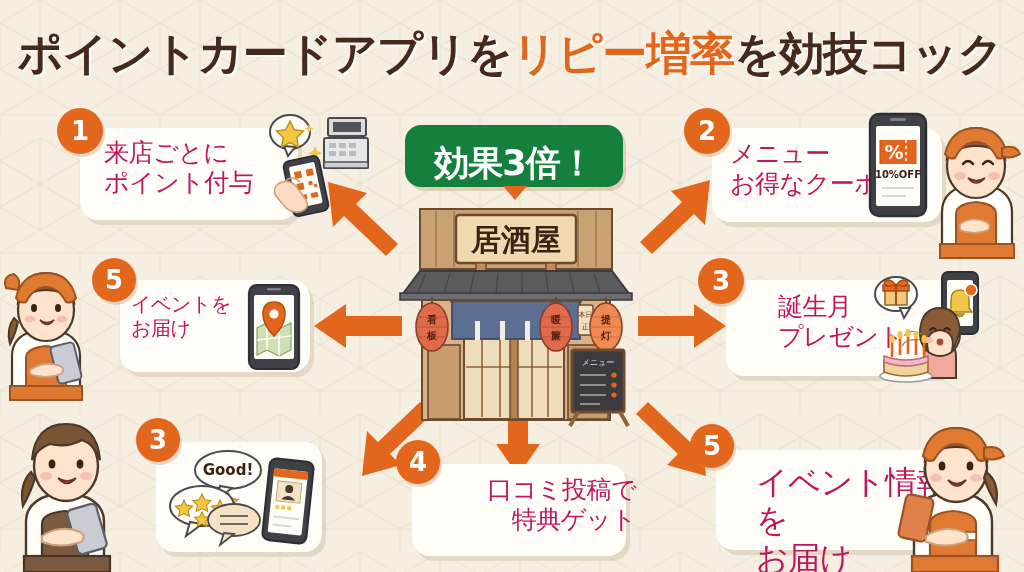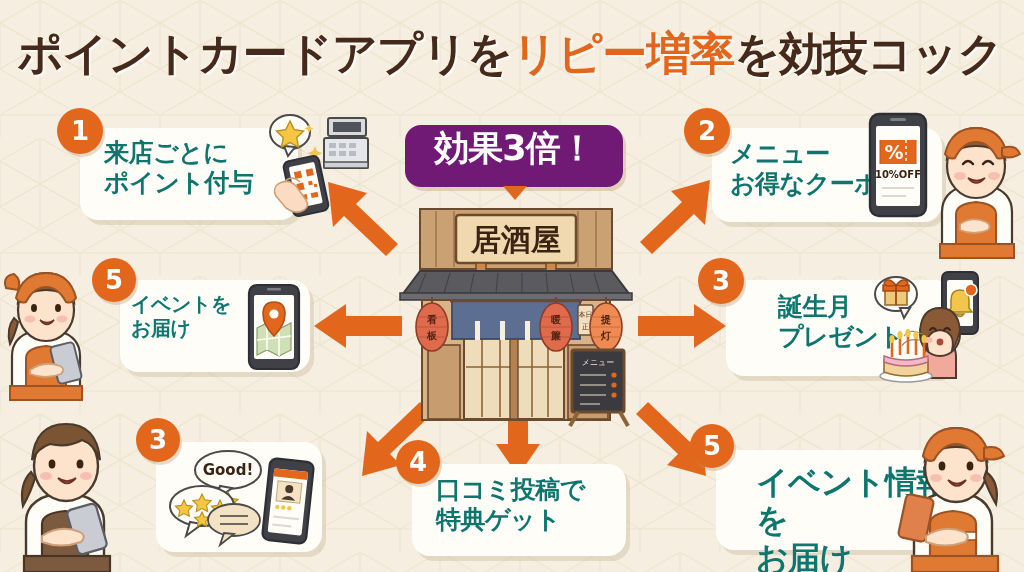--- a/index.html
+++ b/index.html
@@ -15,42 +15,42 @@
   }
   
   #bgpattern{
     position:absolute;inset:0;opacity:.55;pointer-events:none;
   }
   .card{
     position:absolute;background:#fffdf8;border-radius:18px;
     box-shadow:4px 5px 0 rgba(205,190,165,.45);
   }
   .card-text{
-    position:absolute;color:#0f766e;font-weight:bold;
+    position:absolute;color:#be185d;font-weight:normal;
     line-height:1.18;letter-spacing:-0.5px;
     white-space:pre-line;
     text-shadow:0 1px 0 rgba(255,255,255,.6);
   }
   .badge{
     position:absolute;border-radius:50%;
     background:#e2671c;color:#fff;
     display:flex;align-items:center;justify-content:center;
     font-weight:bold;font-size:26px;
     box-shadow:2px 3px 0 rgba(190,150,110,.35);
   }
   #title{
     position:absolute;left:0;right:4px;top:24px;text-align:center;
     font-size:45px;font-weight:bold;letter-spacing:-1px;
     color:#45291a;white-space:nowrap;
     text-shadow:2px 2px 0 rgba(255,255,255,.75);
   }
   #title .hl{color:#e2671c;}
   .center-bubble{
-    position:absolute;background:#701a75;border-radius:16px;
-    display:flex;align-items:flex-start;justify-content:center;
+    position:absolute;background:#15803d;border-radius:16px;
+    display:flex;align-items:flex-end;justify-content:center;
     color:#fff;font-weight:bold;font-size:35px;letter-spacing:-1px;
     box-shadow:3px 4px 0 rgba(190,150,110,.35);
   }
   .center-bubble:after{
     content:"";position:absolute;bottom:-13px;left:50%;
     margin-left:-11px;width:0;height:0;
     border-left:12px solid transparent;border-right:12px solid transparent;
     border-top:14px solid #e2671c;
   }
   svg{display:block;overflow:visible;}
@@ -492,21 +492,21 @@
     <g>
       <rect x="66" y="98" width="30" height="46" rx="5" fill="#c9ccd2" stroke="#5b5e65" stroke-width="2.2" transform="rotate(-16 81 121)"></rect>
     </g>
     <path d="M36 128 q18 -12 38 -4 q7 4 1 10 q-20 7 -39 0 Z" fill="#fde3cb" stroke="#cf9f78" stroke-width="2"></path>
   </svg>
 
   <div class="card" style="left:412px;top:464px;width:214px;height:92px;"></div>
   <div class="badge" style="left:396px;top:440px;width:44px;height:44px;">
     <span>4</span>
   </div>
-  <div class="card-text" style="left:436px;top:475px;width:200px;font-size:25px;">口コミ投稿で
+  <div class="card-text" style="left:436px;top:475px;width:200px;font-size:25px;text-align:right;">口コミ投稿で
 特典ゲット</div>
 
   <div class="card" style="left:716px;top:450px;width:226px;height:100px;"></div>
   <div class="badge" style="left:690px;top:424px;width:44px;height:44px;">
     <span>5</span>
   </div>
   <div class="card-text" style="left:732px;top:464px;width:200px;font-size:32px;margin-left:24px;">イベント情報を
 お届け</div>
   <svg class="ill" style="left:898px;top:414px;" width="126" height="158" viewBox="0 0 126 158">
     <path d="M16 158 L16 108 q0 -21 24 -28 l30 0 q24 7 24 28 l0 50 Z" fill="#fffdf8" stroke="#4a3a2c" stroke-width="2.4"></path>

